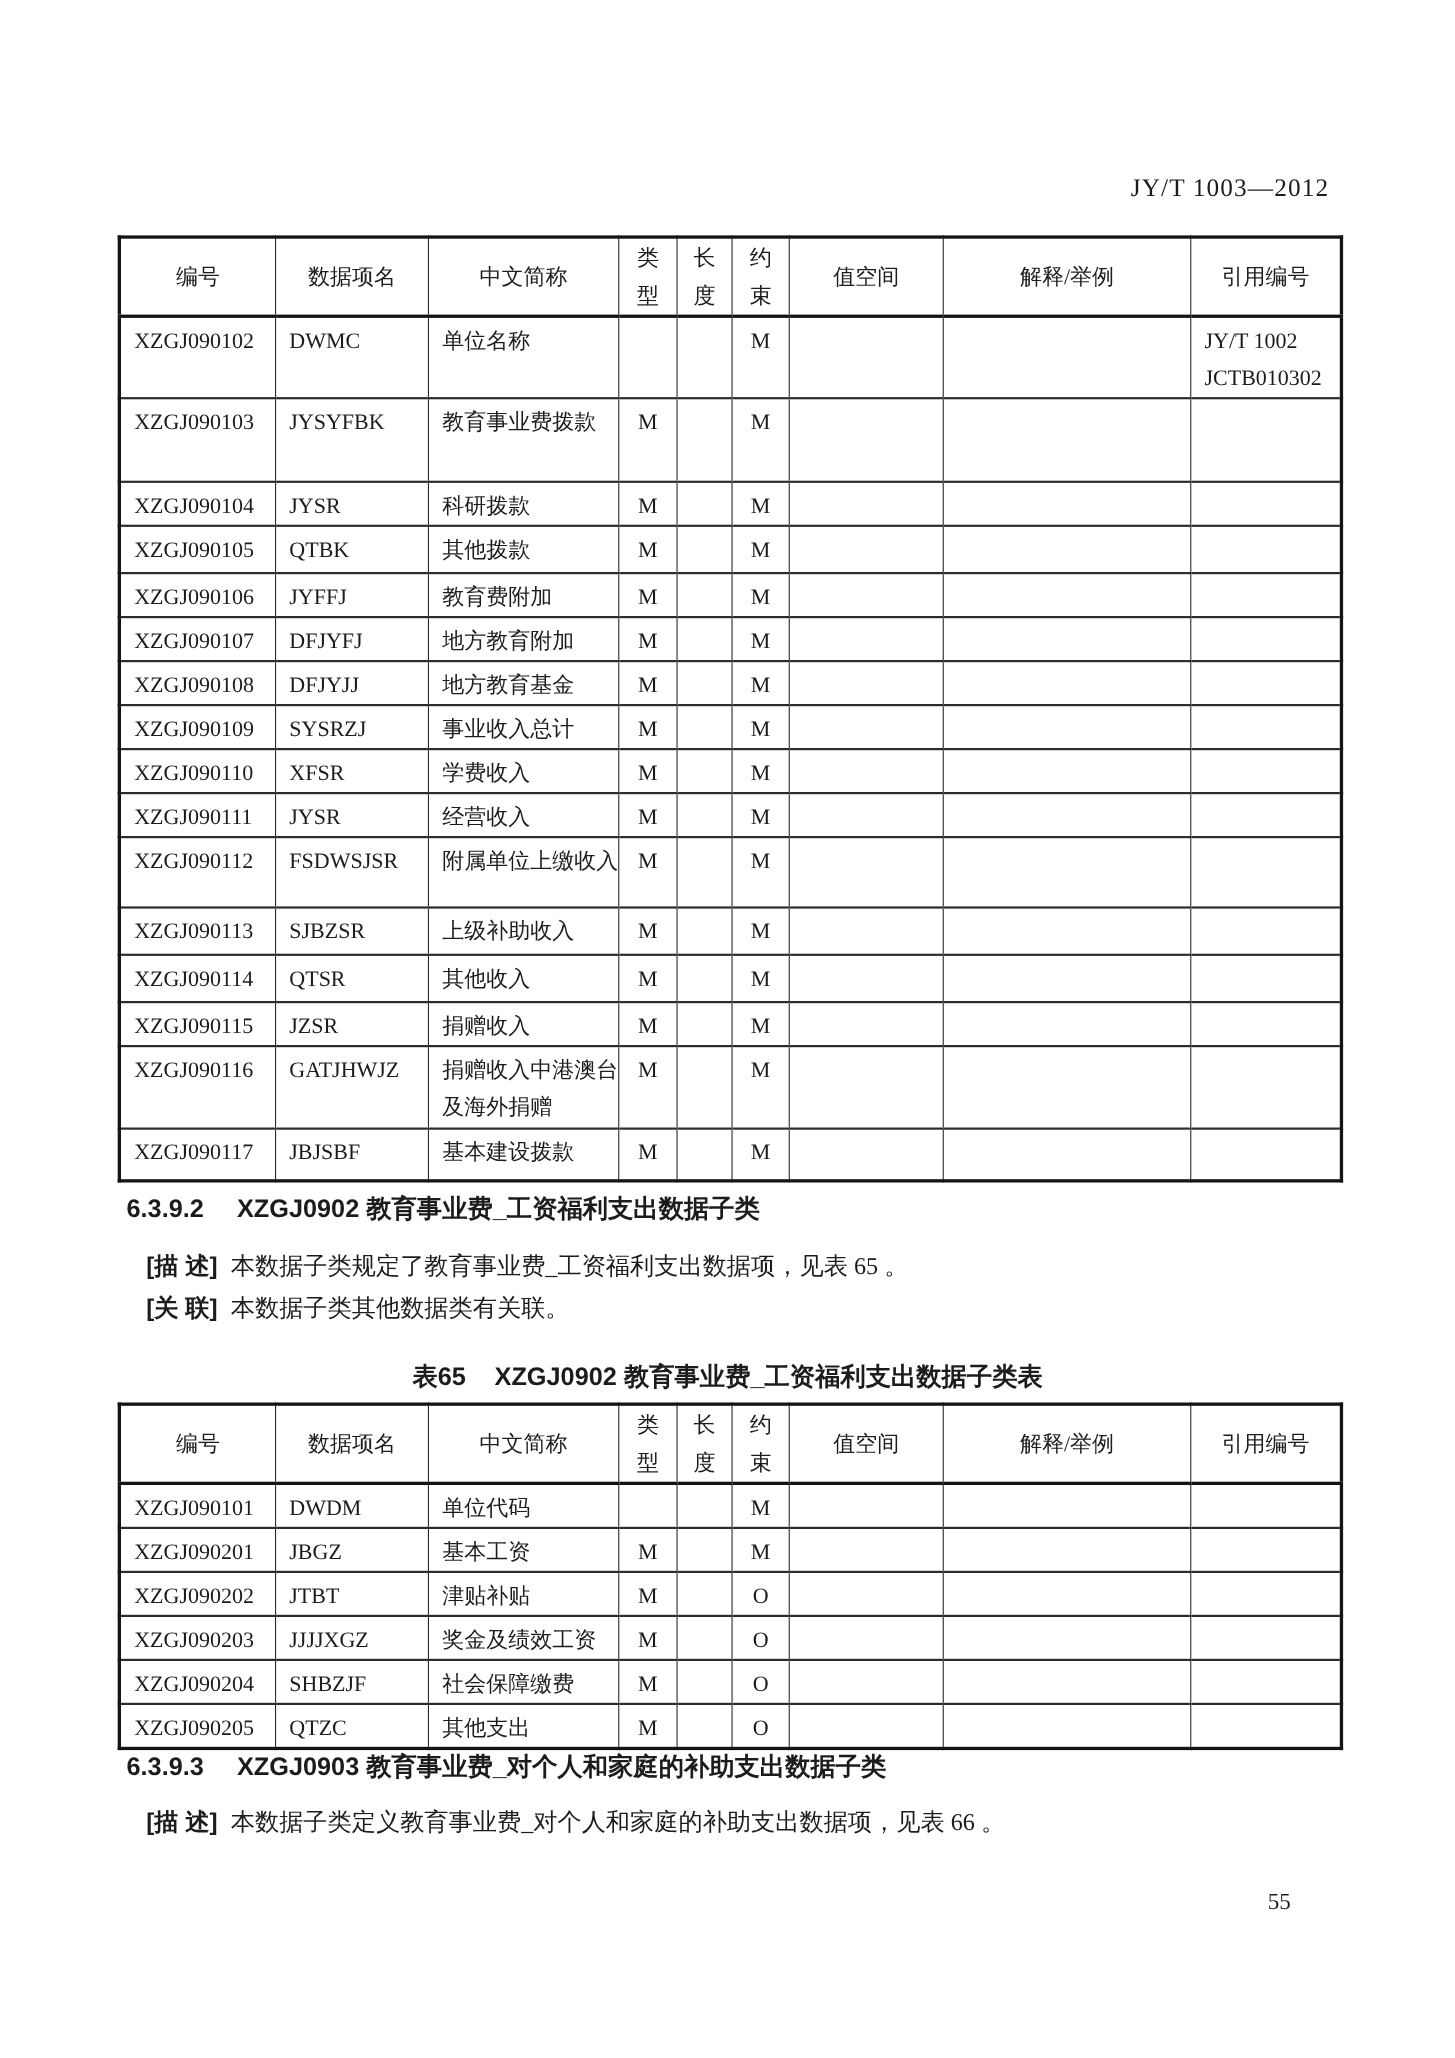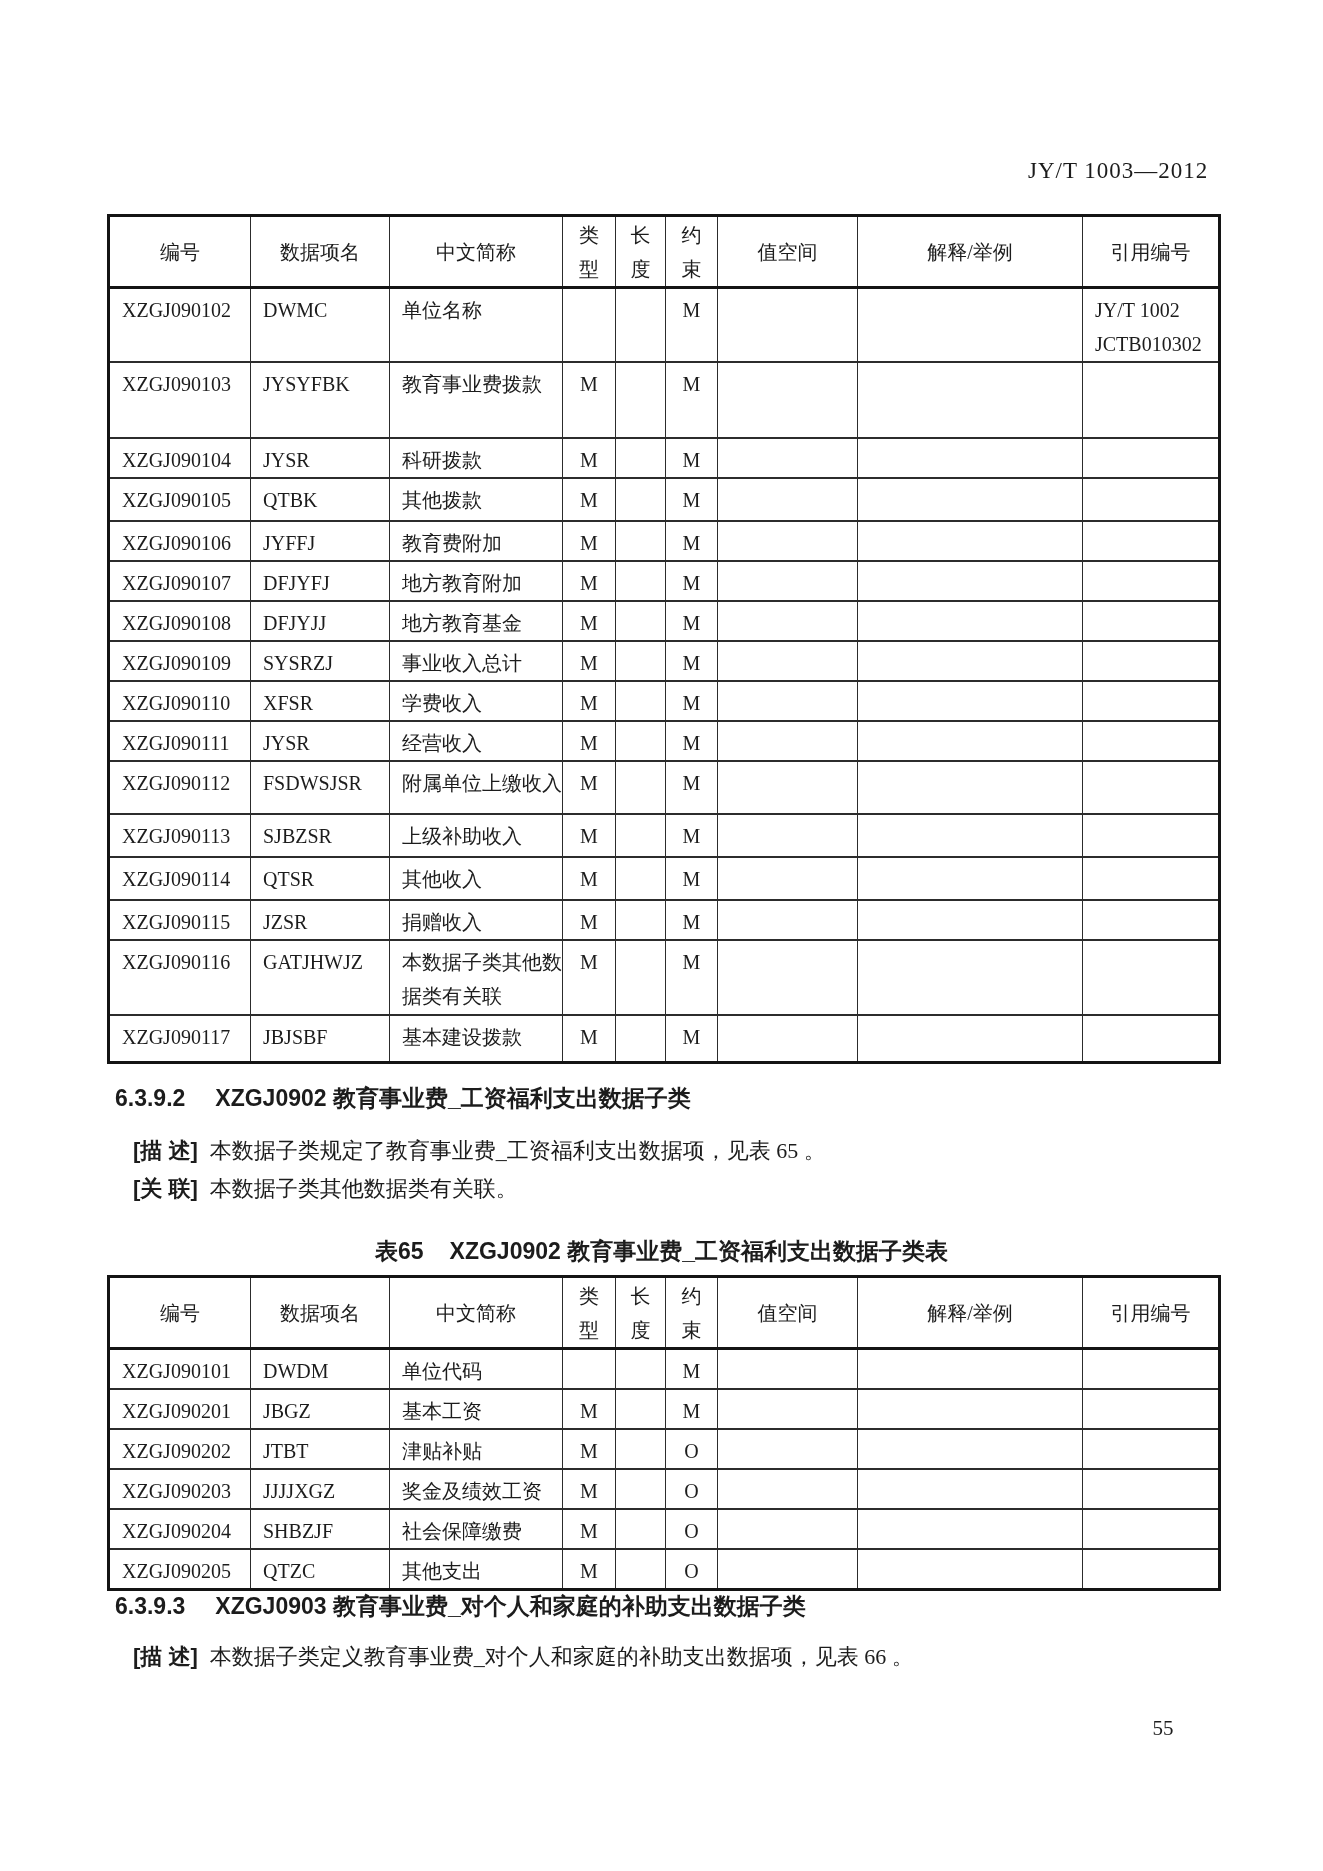--- a/index.html
+++ b/index.html
@@ -39,21 +39,21 @@
   #table1 tbody tr:nth-child(1){height:72px;}
   #table1 tbody tr:nth-child(2){height:76px;}
   #table1 tbody tr:nth-child(3){height:37px;}
   #table1 tbody tr:nth-child(4){height:43px;}
   #table1 tbody tr:nth-child(5){height:37px;}
   #table1 tbody tr:nth-child(6){height:38px;}
   #table1 tbody tr:nth-child(7){height:40px;}
   #table1 tbody tr:nth-child(8){height:39px;}
   #table1 tbody tr:nth-child(9){height:38px;}
   #table1 tbody tr:nth-child(10){height:36px;padding-left:22px;}
-  #table1 tbody tr:nth-child(11){height:53px;}
+  #table1 tbody tr:nth-child(11){height:64px;}
   #table1 tbody tr:nth-child(12){height:43px;}
   #table1 tbody tr:nth-child(13){height:43px;padding-left:31px;}
   #table1 tbody tr:nth-child(14){height:36px;padding-left:16px;}
   #table1 tbody tr:nth-child(15){height:75px;}
   #table1 tbody tr:nth-child(16){height:47px;}
   #table2 thead tr{height:72px;}
   #table2 tbody tr{height:36px;}
   #table2 tbody tr:nth-child(6){height:37px;}
   .sec-heading{
     position:absolute;left:115px;
@@ -268,21 +268,21 @@
           <td>M</td>
           <td></td>
           <td>M</td>
           <td></td>
           <td></td>
           <td></td>
         </tr>
         <tr>
           <td>XZGJ090116</td>
           <td>GATJHWJZ</td>
-          <td>本数据子类其他数据类有关联</td>
+          <td>捐赠收入中港澳台及海外捐赠</td>
           <td>M</td>
           <td></td>
           <td>M</td>
           <td></td>
           <td></td>
           <td></td>
         </tr>
         <tr>
           <td>XZGJ090117</td>
           <td>JBJSBF</td>

